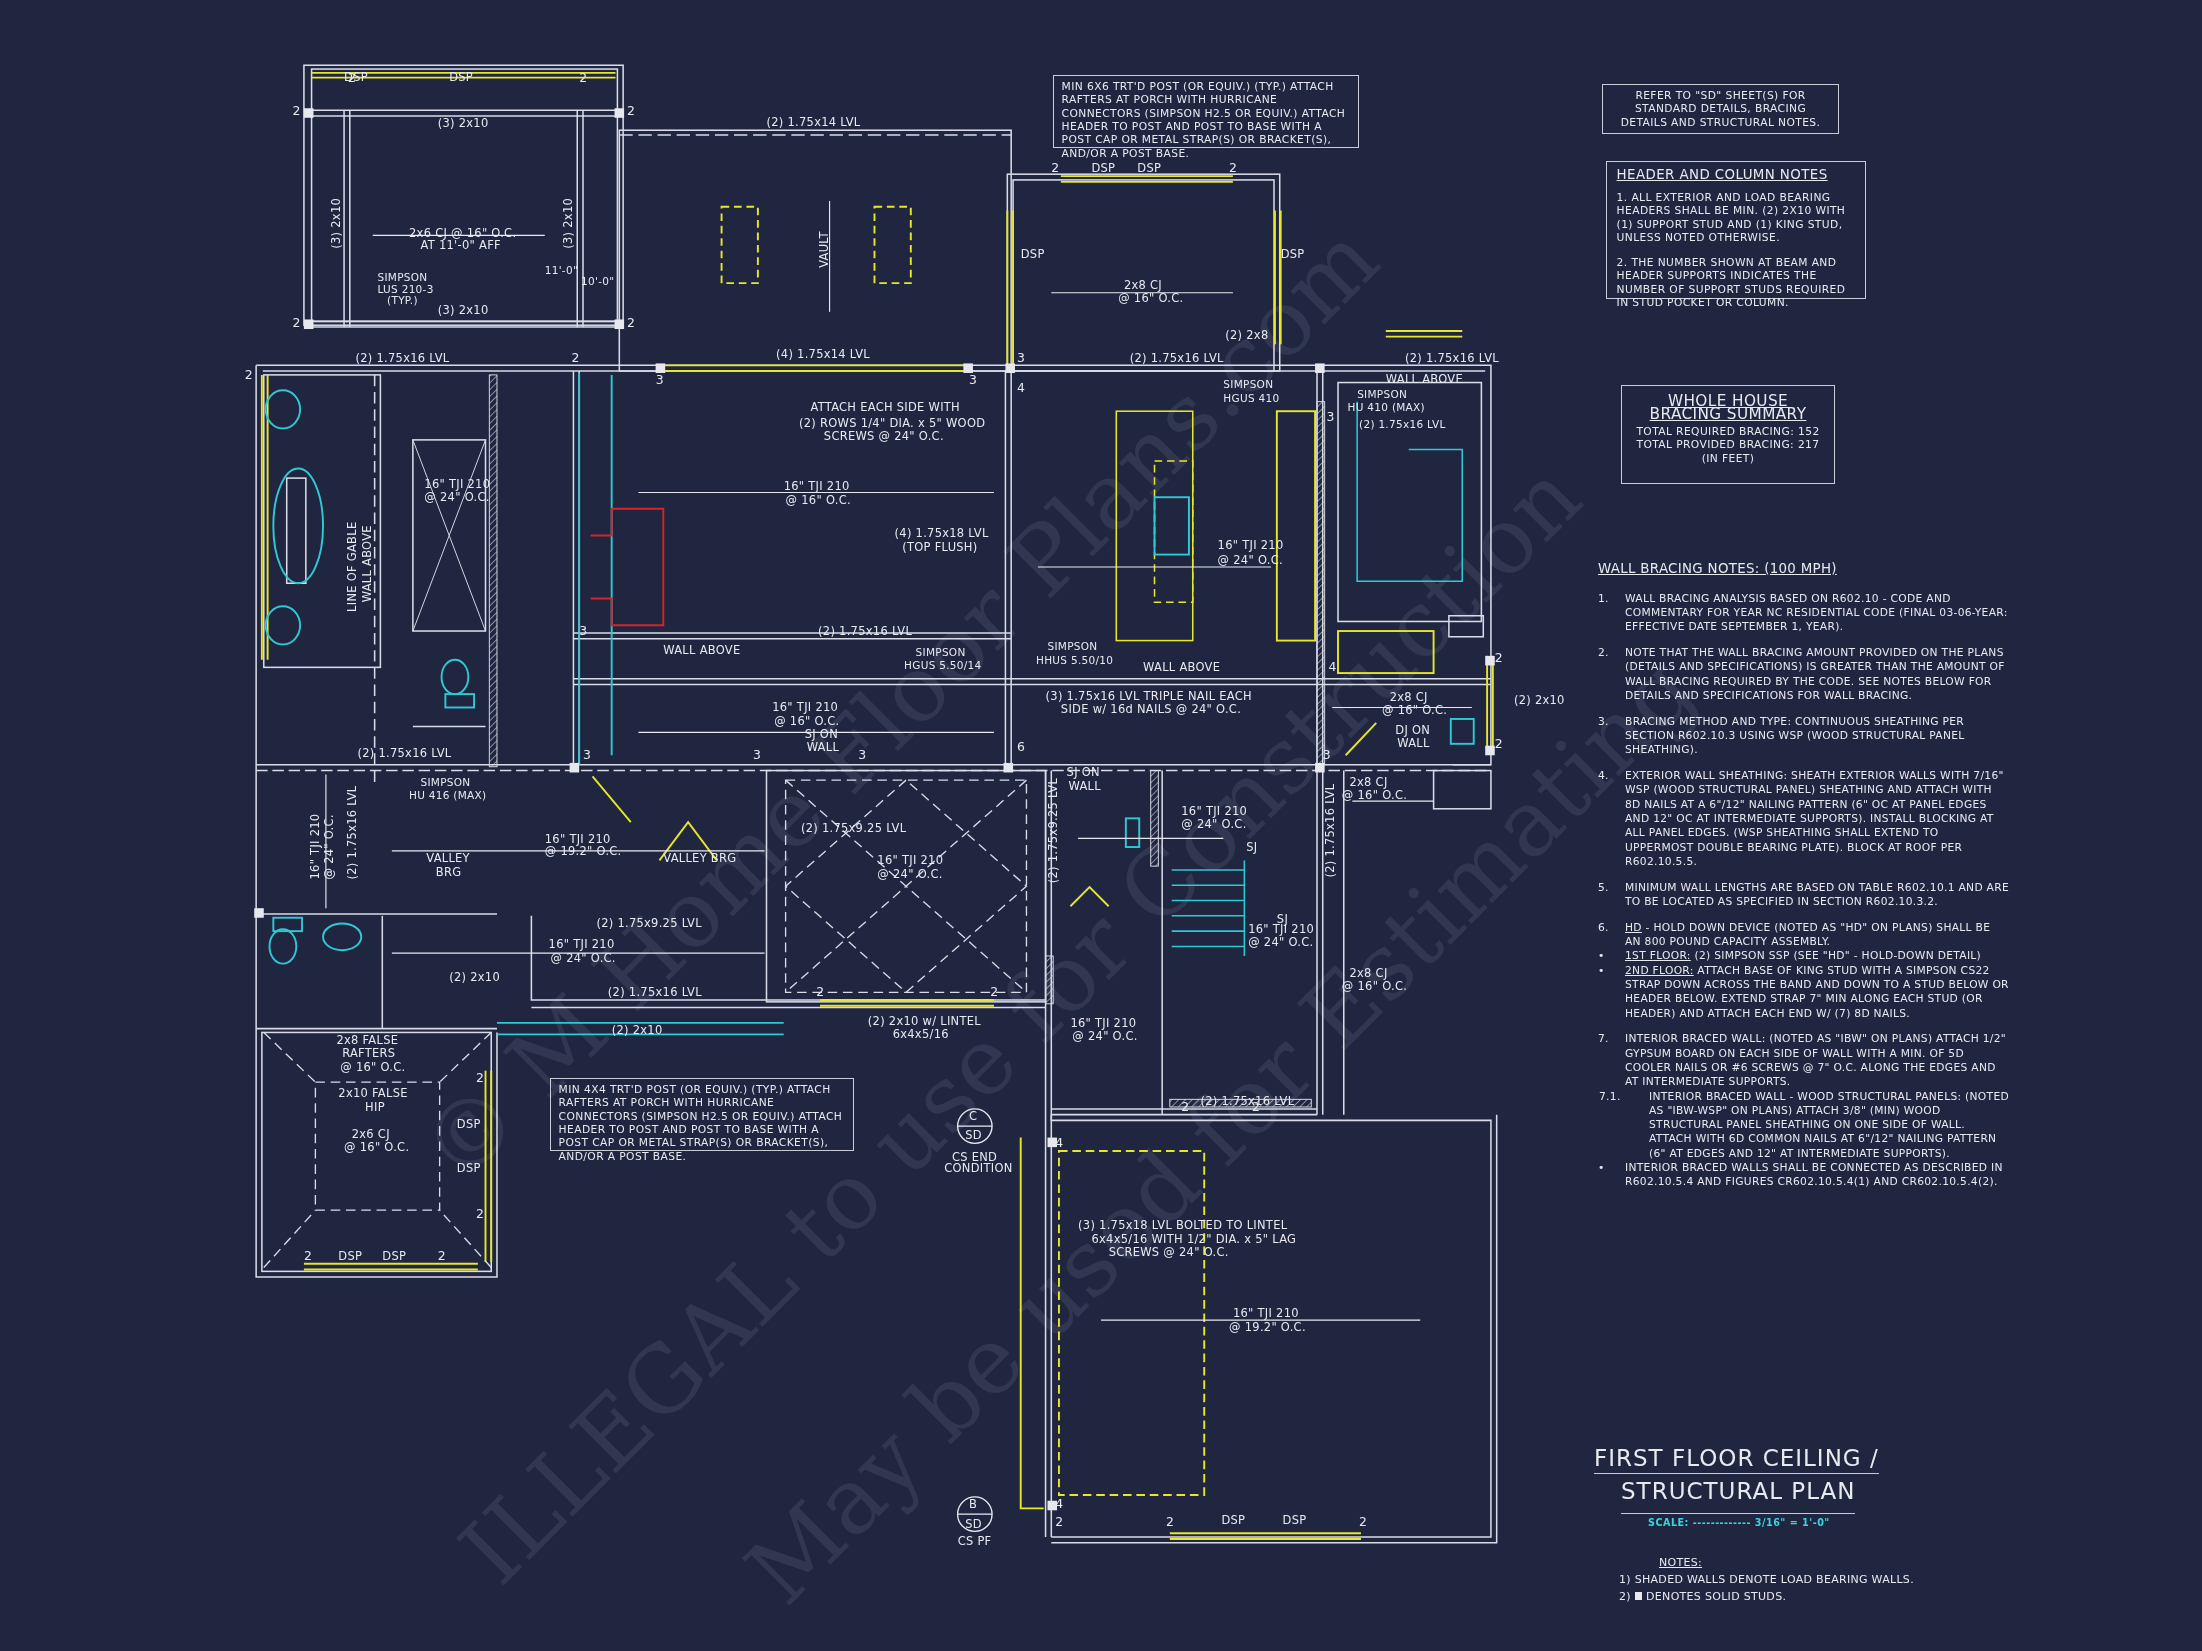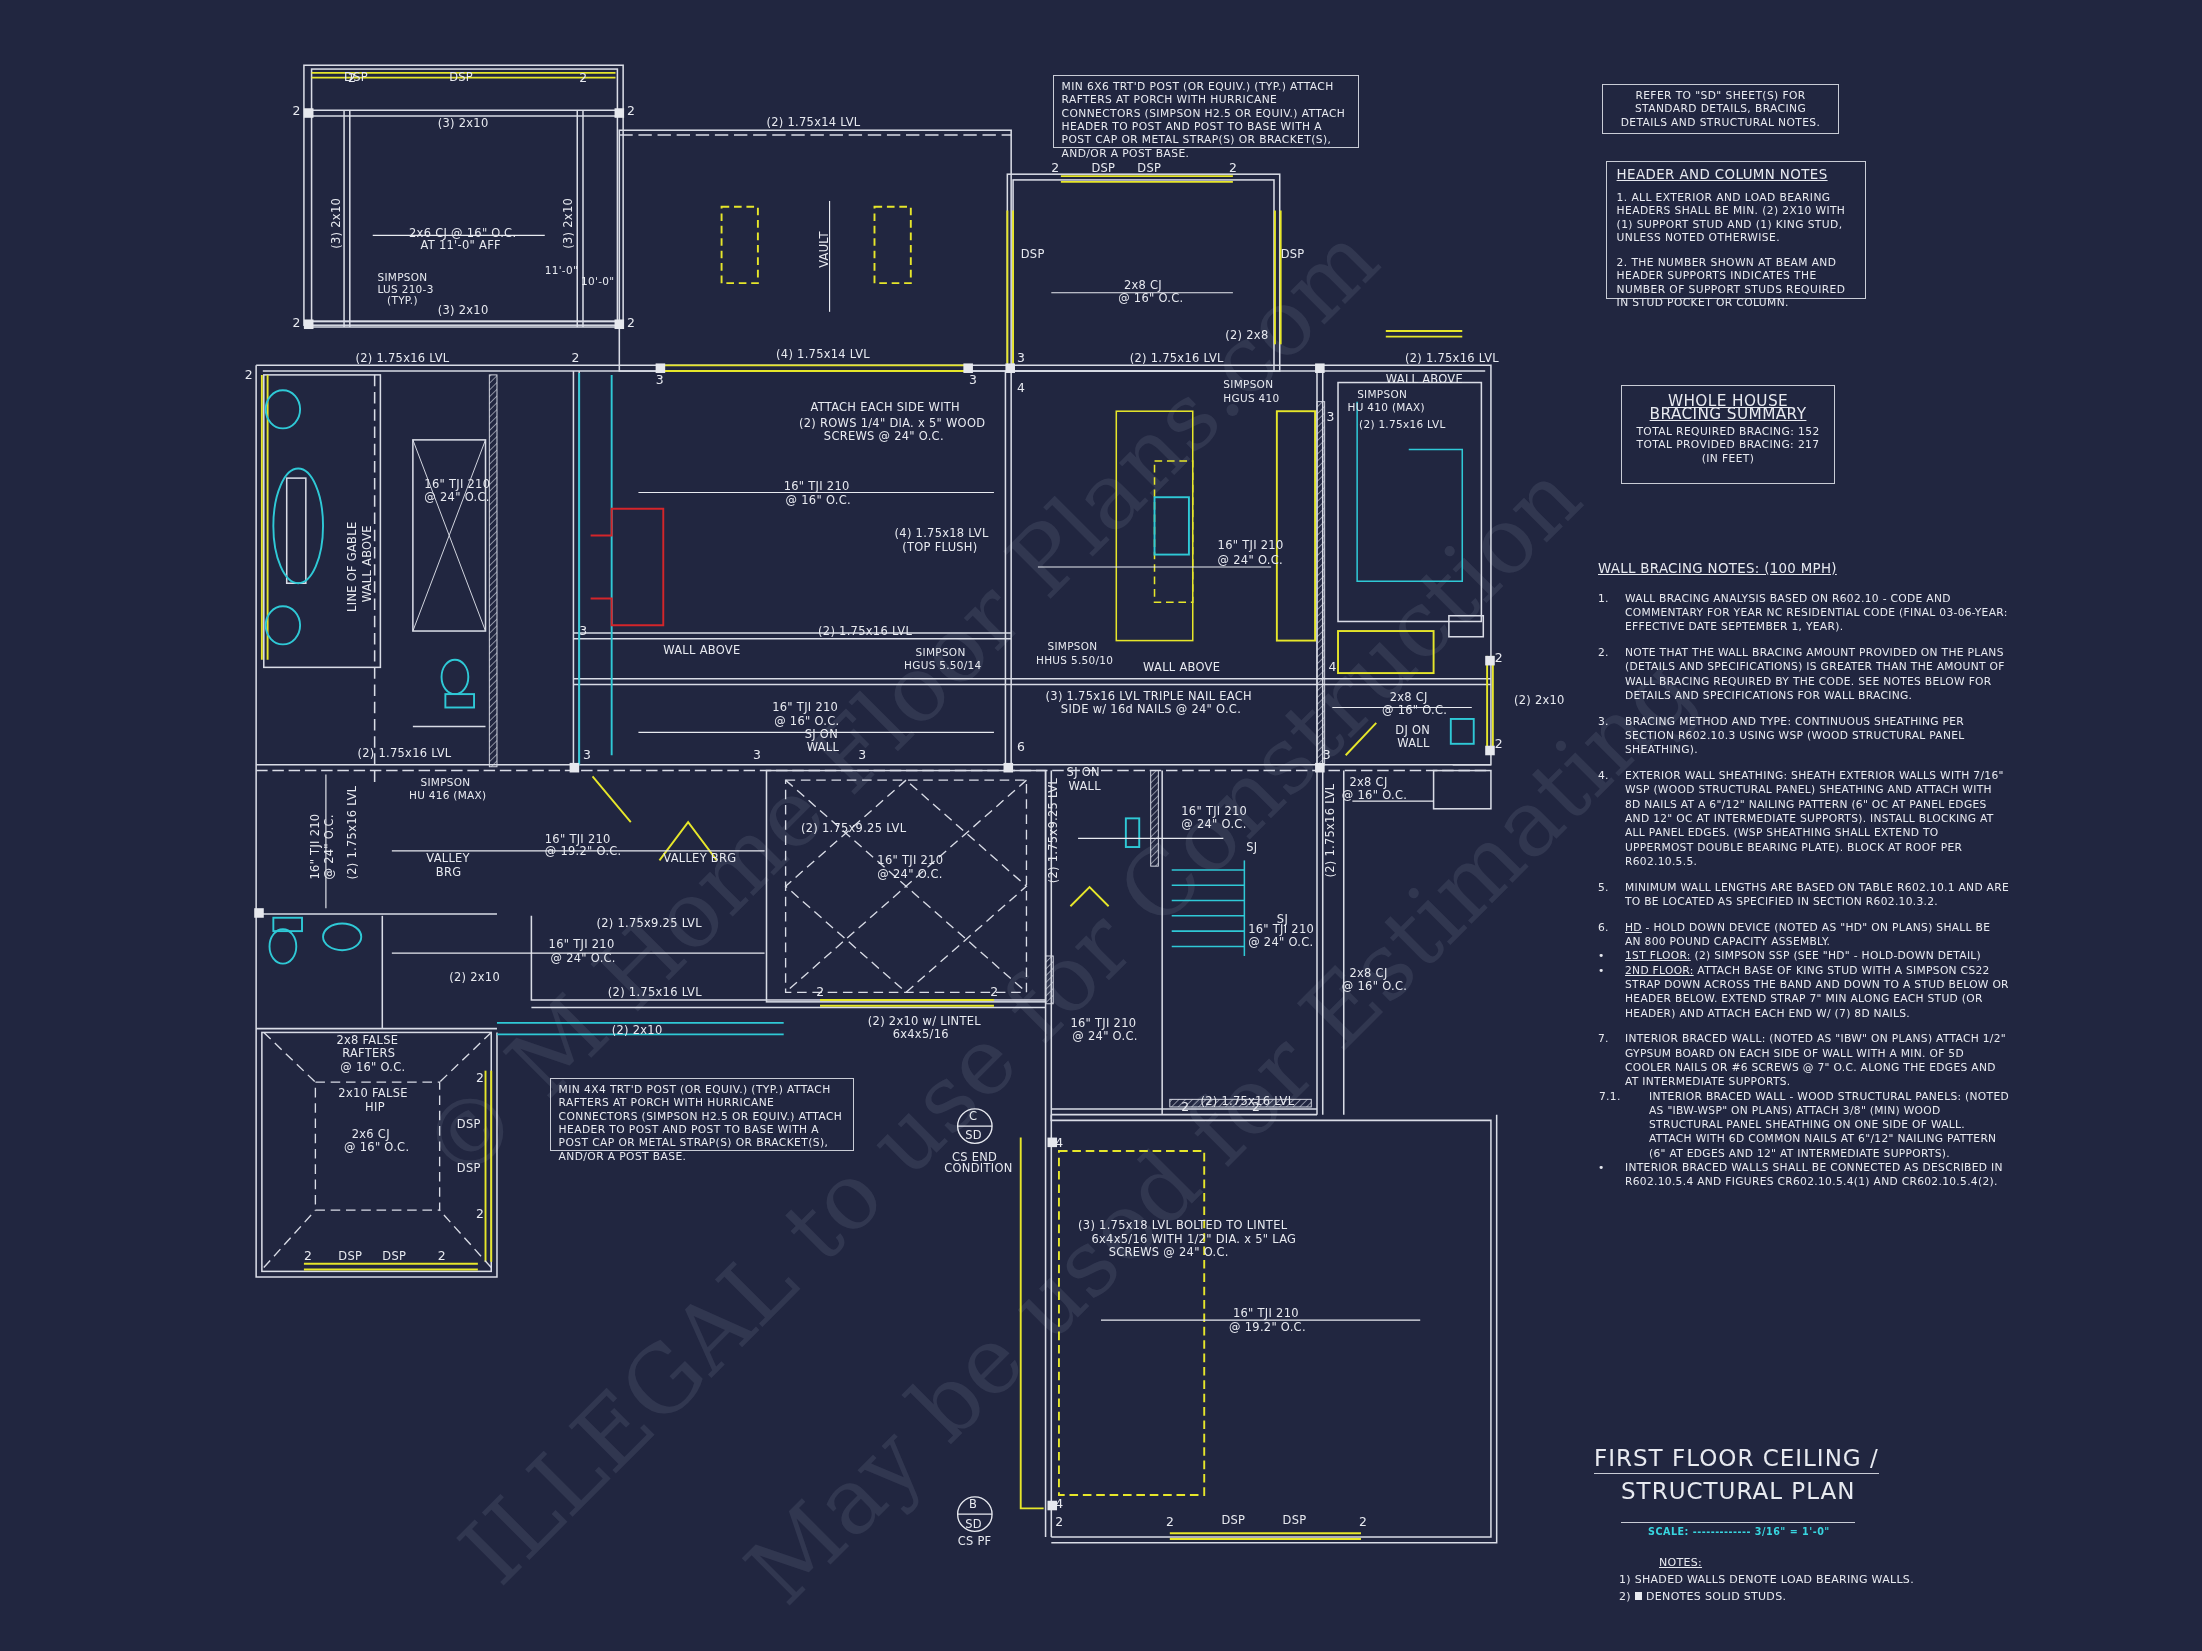--- a/index.html
+++ b/index.html
@@ -18,21 +18,21 @@
       text-transform:uppercase;letter-spacing:0.3px;}
   .wb .title{font-size:13.4px;text-decoration:underline;display:block;margin-bottom:15.3px;}
   .wb .item{display:flex;margin-bottom:11.5px;}
   .wb .item.tight{margin-bottom:0;}
   .wb .num{width:27px;flex:none;}
   .wb .sub{display:flex;margin-left:1px;justify-content:space-between;}
   .wb .sub .num{width:50px;}
   .wb u{text-decoration:underline;}
   .plan-title{position:absolute;left:1594px;top:1445px;width:287px;text-transform:uppercase;color:#e8eaf0;}
   .plan-title .t1{font-size:23px;letter-spacing:1px;border-bottom:1.9px solid #c9ccd6;padding-bottom:1.9px;display:inline-block;}
-  .plan-title .t2{font-size:23px;letter-spacing:1px;border-bottom:1.9px solid #c9ccd6;padding-bottom:18px;display:inline-block;margin-left:27px;margin-top:3.8px;}
+  .plan-title .t2{font-size:23px;letter-spacing:1px;border-bottom:1.9px solid #c9ccd6;padding-bottom:9px;display:inline-block;margin-left:27px;margin-top:3.8px;}
   .plan-title .scale{color:#38d6e0;font-size:9.6px;margin-left:54px;margin-top:3.8px;font-weight:bold;letter-spacing:0.5px;}
   .notes{position:absolute;left:1619px;top:1554px;color:#e8eaf0;font-size:11px;text-transform:uppercase;line-height:17px;letter-spacing:0.3px;}
   .notes .h{text-decoration:underline;margin-left:40px;}
   .sq{display:inline-block;width:7.6px;height:7.6px;background:#e8eaf0;margin:0 3.8px;}
   .watermark{position:absolute;color:rgba(200,205,225,0.10);font-family:"DejaVu Serif",serif;font-size:92px;
              transform-origin:left top;white-space:nowrap;pointer-events:none;}
 </style>
 </head>
 <body>
 

